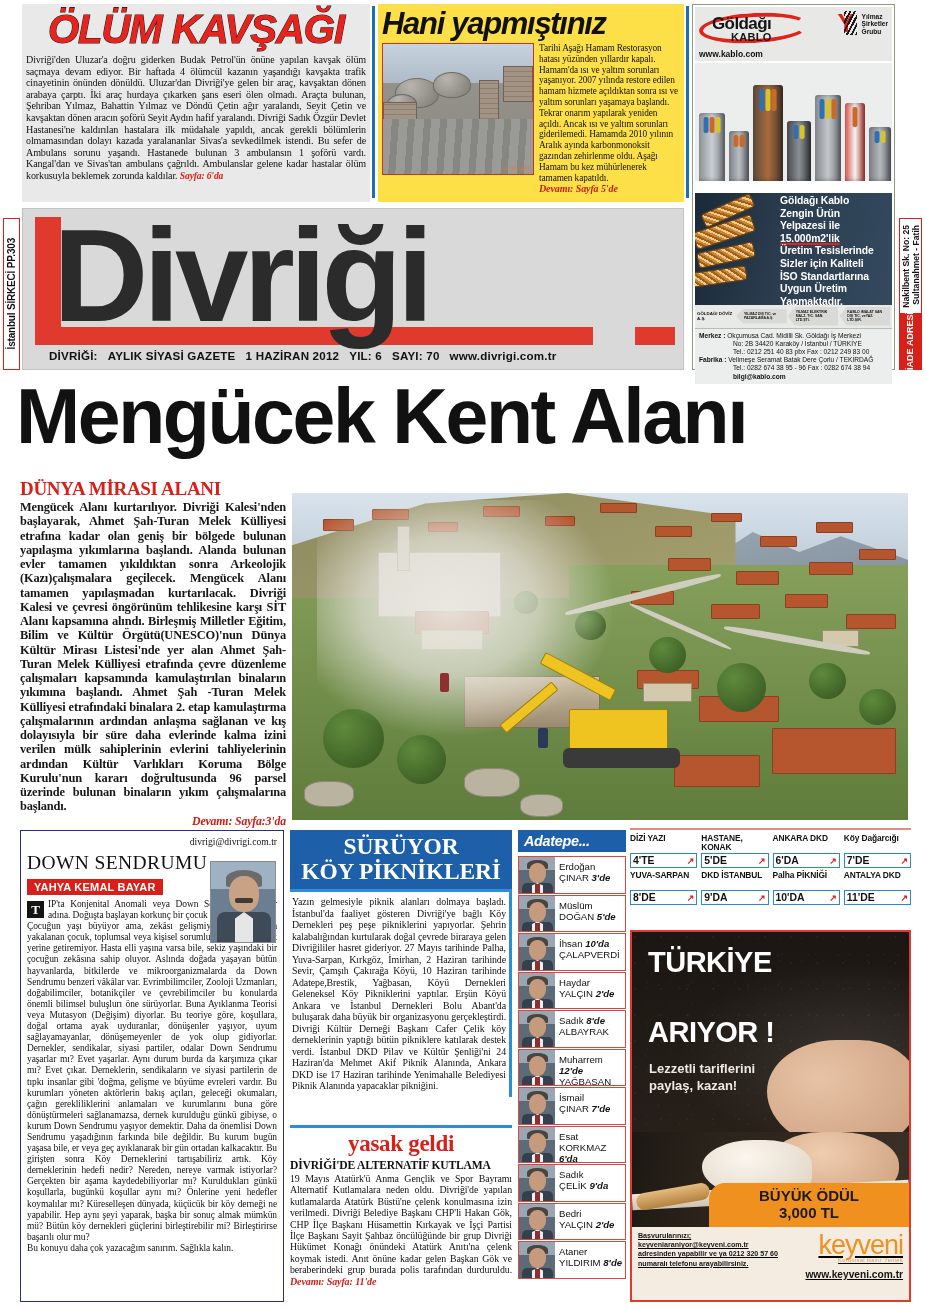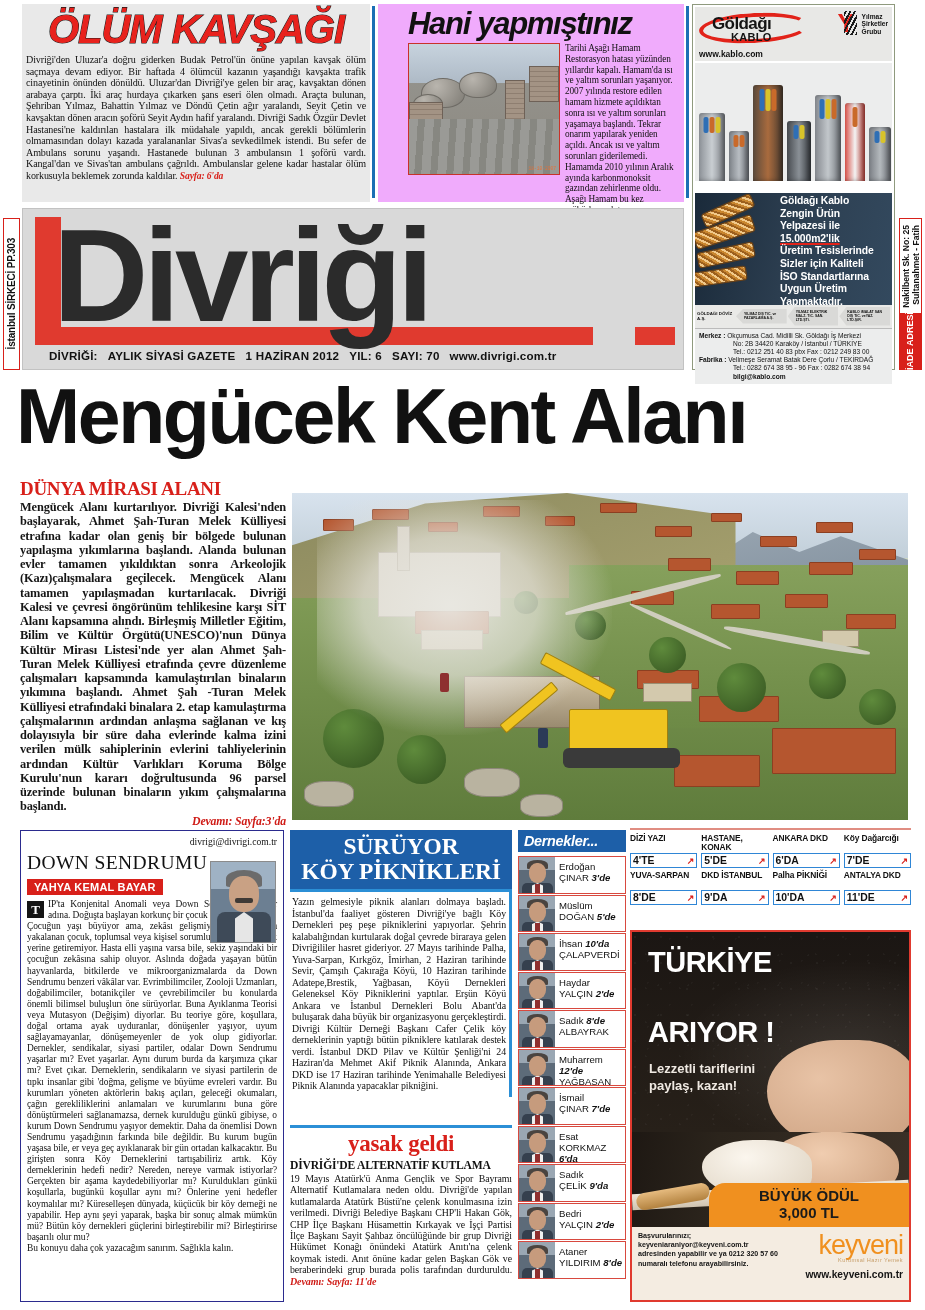--- a/index.html
+++ b/index.html
@@ -30,21 +30,21 @@
   .lead-body {
     font-family: "Liberation Serif", serif;
     font-size: 10.1px; line-height: 11.6px;
     text-align: justify; color: #111; margin-top: 4px;
     letter-spacing: -0.15px;
   }
   .cont-red { color: #d8201a; font-weight: bold; font-style: italic; font-size: 9.6px; }
 
   .vsep { position: absolute; width: 3px; background: #1b6fb5; }
 
-  .mid-art { position: absolute; left: 378px; top: 4px; width: 306px; height: 198px; background: #f0abfc; padding-left: 26px; }
+  .mid-art { position: absolute; left: 378px; top: 4px; width: 306px; height: 198px; background: #fde047; }
   .mid-head {
     font-weight: bold; font-style: italic; font-size: 31px;
     line-height: 33px; letter-spacing: -1.3px; color: #111;
     padding: 3px 0 0 4px;
   }
   .mid-row { display: flex; gap: 5px; padding: 3px 4px 0 4px; }
   .hamam-photo {
     width: 152px; height: 132px; border: 1px solid #c8322a; position: relative; overflow: hidden;
     background: linear-gradient(#b9c3cc 0%, #a9b4bd 28%, #93928c 29%, #8d887f 100%);
   }
@@ -386,21 +386,21 @@
     background:radial-gradient(ellipse at 40% 30%, #f0cdb0, #c99b78);
     border-radius: 40% 46% 50% 50%;
   }
   .kv-badge {
     position:absolute; right:0; bottom:0; width:200px; height:44px;
     background:#f0901f; border-radius:16px 0 0 0;
     color:#1b1b1b; text-align:center; padding-top:4px;
   }
   .kv-badge div:first-child { font-size:15px; font-weight:bold; }
   .kv-badge div:last-child { font-size:15px; font-weight:bold; }
-  .kv-bot { height:73px; background:#f4ece1; display:flex; padding:5px 6px; }
+  .kv-bot { height:73px; background:#f4ece1; display:flex; padding:5px 6px;text-decoration:underline; }
   .kv-bot-l { flex:1; font-size:7.1px; line-height:9.2px; font-weight:bold; color:#141414; }
   .kv-bot-r { width:122px; text-align:right; }
   .kv-logo { color:#f0901f; font-size:27px; line-height:27px; letter-spacing:-1px; }
   .kv-logo-sub { color:#c8a06d; font-size:5.6px; letter-spacing:0.4px; margin-top:-2px; }
   .kv-url { color:#141414; font-size:10.2px; font-weight:bold; margin-top:6px; }
 </style>
 </head>
 <body>
 
 <div class="page">
@@ -666,21 +666,21 @@
 
   <div class="col-mayis">
     <div class="mayis-head">
       <div>yasak geldi</div>
     </div>
     <div class="mayis-sub">DİVRİĞİ'DE ALTERNATİF KUTLAMA</div>
     <div class="mayis-body"><span>19 Mayıs Atatürk'ü Anma Gençlik ve Spor Bayramı Alternatif Kutlamalara neden oldu. Divriği'de yapılan kutlamalarda Atatürk Büstü'ne çelenk konulmasına izin verilmedi. Divriği Belediye Başkanı CHP'li Hakan Gök, CHP İlçe Başkanı Hüsamettin Kırkayak ve İşçi Partisi İlçe Başkanı Sayit Şahbaz öncülüğünde bir grup Divriği Hükümet Konağı önündeki Atatürk Anıtı'na çelenk koymak istedi. Anıt önüne kadar gelen Başkan Gök ve beraberindeki grup burada polis tarafından durduruldu.</span> <span class="mayis-cont">Devamı: Sayfa: 11'de</span></div>
   </div>
 
   <div class="col-yaz">
-    <div class="yaz-head">Dernekler...</div>
+    <div class="yaz-head">Adatepe...</div>
     <div class="yaz-list" id="yazarlar-list">
         <div class="yaz-item">
           <div class="yaz-pic">
             <div class="h"></div>
             <div class="f"></div>
             <div class="b"></div>
             <div class="s"></div>
             <div class="t"></div>
           </div>
           <div class="yaz-txt">

